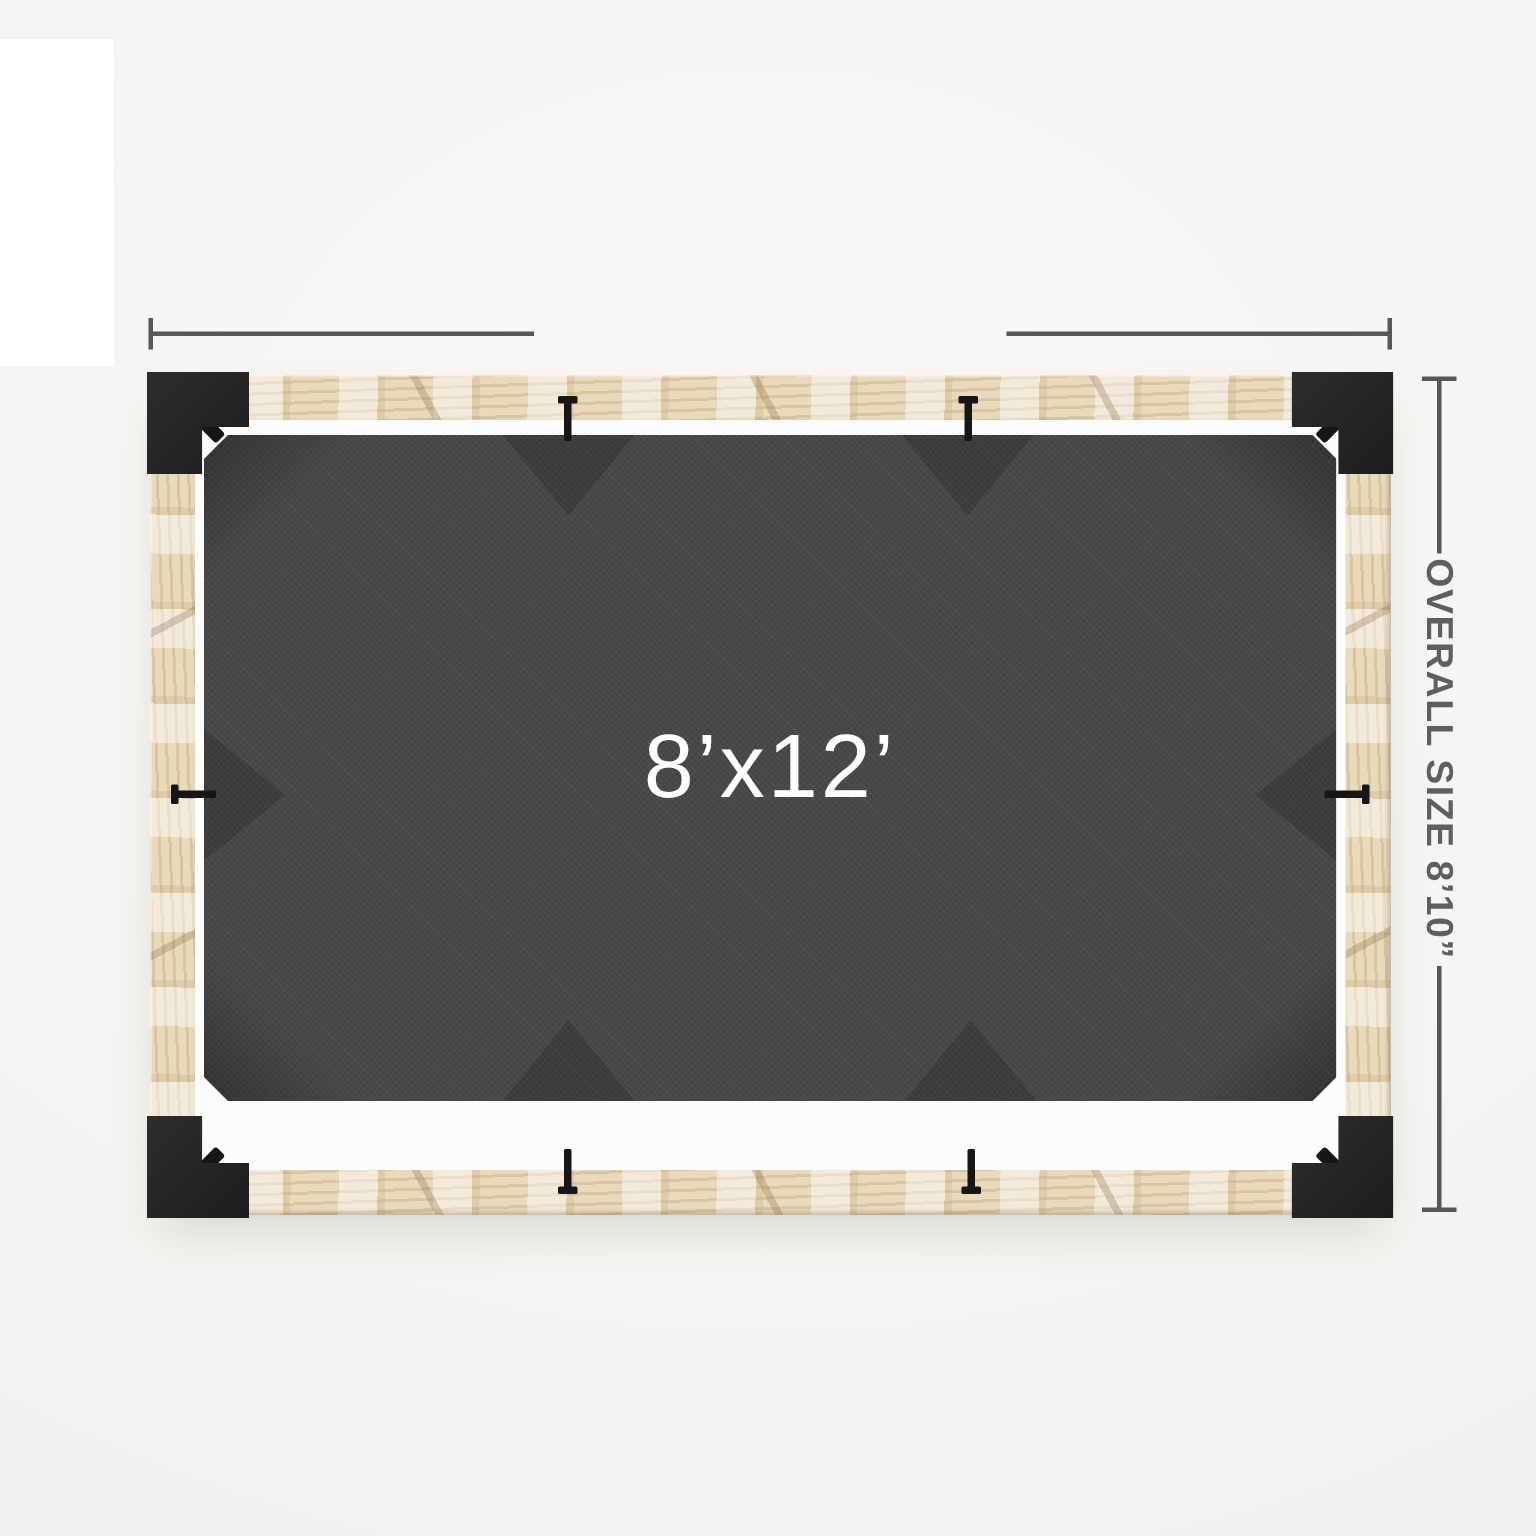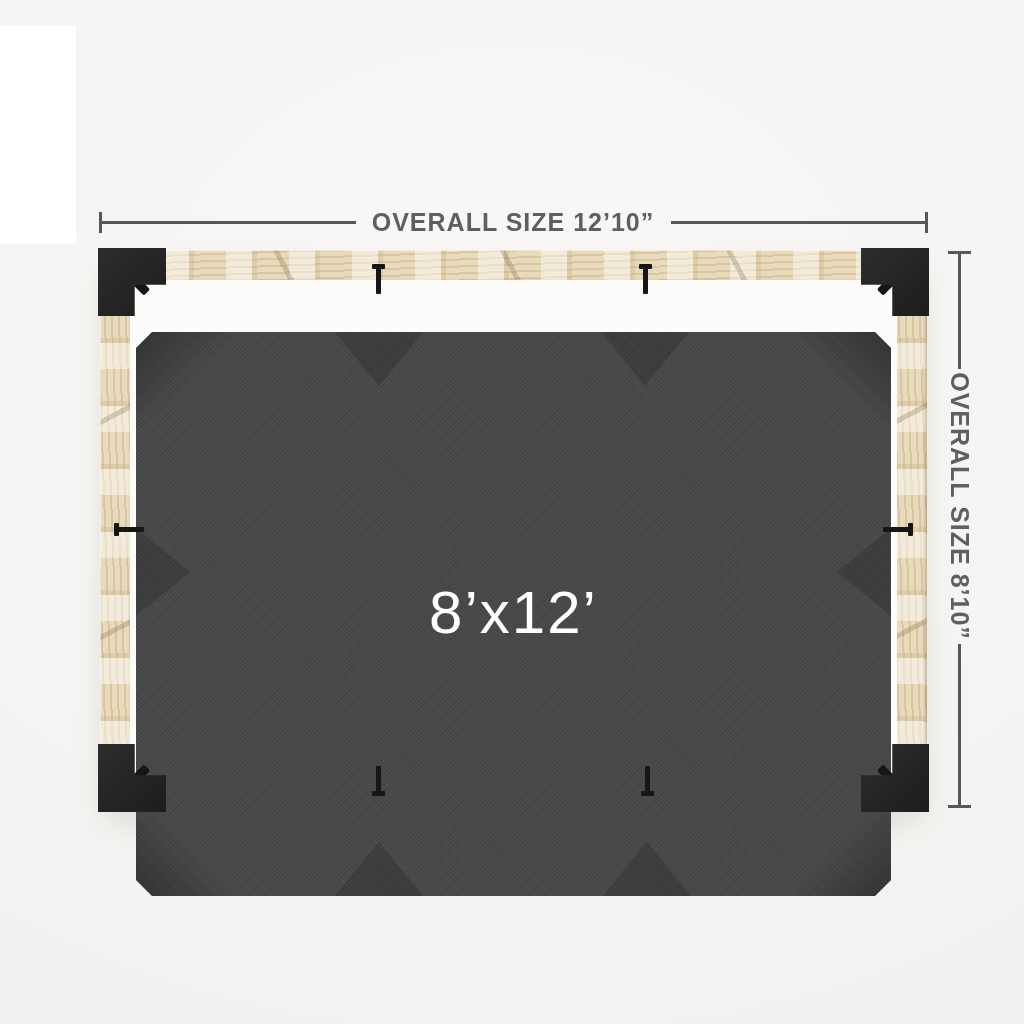--- a/index.html
+++ b/index.html
@@ -48,28 +48,27 @@
   }
   .bracket{
     position:absolute;width:68px;height:68px;
     background:linear-gradient(135deg,#2d2d2e 0%,#1d1d1e 100%);
   }
   .bracket.tl{left:-2px;top:-2px;clip-path:polygon(0 0,100% 0,100% 54%,54% 54%,54% 100%,0 100%);}
   .bracket.tr{right:-2px;top:-2px;clip-path:polygon(0 0,100% 0,100% 100%,46% 100%,46% 54%,0 54%);}
   .bracket.bl{left:-2px;bottom:-2px;clip-path:polygon(0 0,54% 0,54% 46%,100% 46%,100% 100%,0 100%);}
   .bracket.br{right:-2px;bottom:-2px;clip-path:polygon(46% 0,100% 0,100% 100%,0 100%,0 46%,46% 46%);}
   .sail{
-    position:absolute;left:36px;top:40px;width:755px;height:564px;
+    position:absolute;left:36px;top:40px;width:755px;height:444px;
     background-color:#484848;
     background-image:
       repeating-linear-gradient(45deg, rgba(255,255,255,0.030) 0 1px, rgba(0,0,0,0) 1px 3px),
       repeating-linear-gradient(-45deg, rgba(0,0,0,0.060) 0 1px, rgba(0,0,0,0) 1px 3px);
     clip-path:polygon(16px 0, calc(100% - 16px) 0, 100% 16px, 100% calc(100% - 16px),
                       calc(100% - 16px) 100%, 16px 100%, 0 calc(100% - 16px), 0 16px);
-    margin-top:42px;
   }
   .canopy-label{
     position:absolute;left:50%;top:50%;transform:translate(-50%,-52%);
     color:#ffffff;font-size:60px;font-weight:400;letter-spacing:2px;white-space:nowrap;
   }
   .pk{position:absolute;background:rgba(0,0,0,0.15);}
   .pk.down{width:88px;height:54px;clip-path:polygon(0 0,100% 0,50% 100%);top:0;}
   .pk.up{width:88px;height:54px;clip-path:polygon(50% 0,0 100%,100% 100%);bottom:0;}
   .pk.rightward{width:54px;height:88px;clip-path:polygon(0 0,100% 50%,0 100%);left:0;}
   .pk.leftward{width:54px;height:88px;clip-path:polygon(100% 0,0 50%,100% 100%);right:0;}
@@ -85,21 +84,20 @@
 <body>
 
 <div class="stage">
 
   <div class="white-patch"></div>
 
   <div class="dim-seg" style="left:100px;top:221px;width:256px;height:3px;"></div>
   <div class="dim-seg" style="left:671px;top:221px;width:256px;height:3px;"></div>
   <div class="dim-seg" style="left:99px;top:212px;width:3px;height:21px;"></div>
   <div class="dim-seg" style="left:925px;top:212px;width:3px;height:21px;"></div>
-  <div class="dim-label h">OVERALL SIZE 12’10”</div>
 
   <div class="dim-seg" style="left:958px;top:253px;width:3px;height:116px;"></div>
   <div class="dim-seg" style="left:958px;top:644px;width:3px;height:164px;"></div>
   <div class="dim-seg" style="left:948px;top:251px;width:23px;height:3px;"></div>
   <div class="dim-seg" style="left:948px;top:805px;width:23px;height:3px;"></div>
   <div class="dim-label v">OVERALL SIZE 8’10”</div>
 
   <div class="frame">
 
     <div class="beam h" style="left:0;top:0;width:827px;height:33px;"></div>

